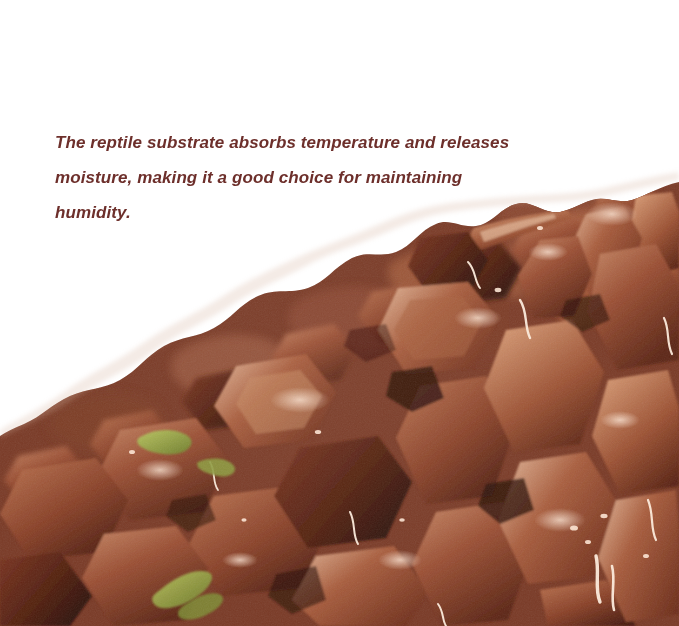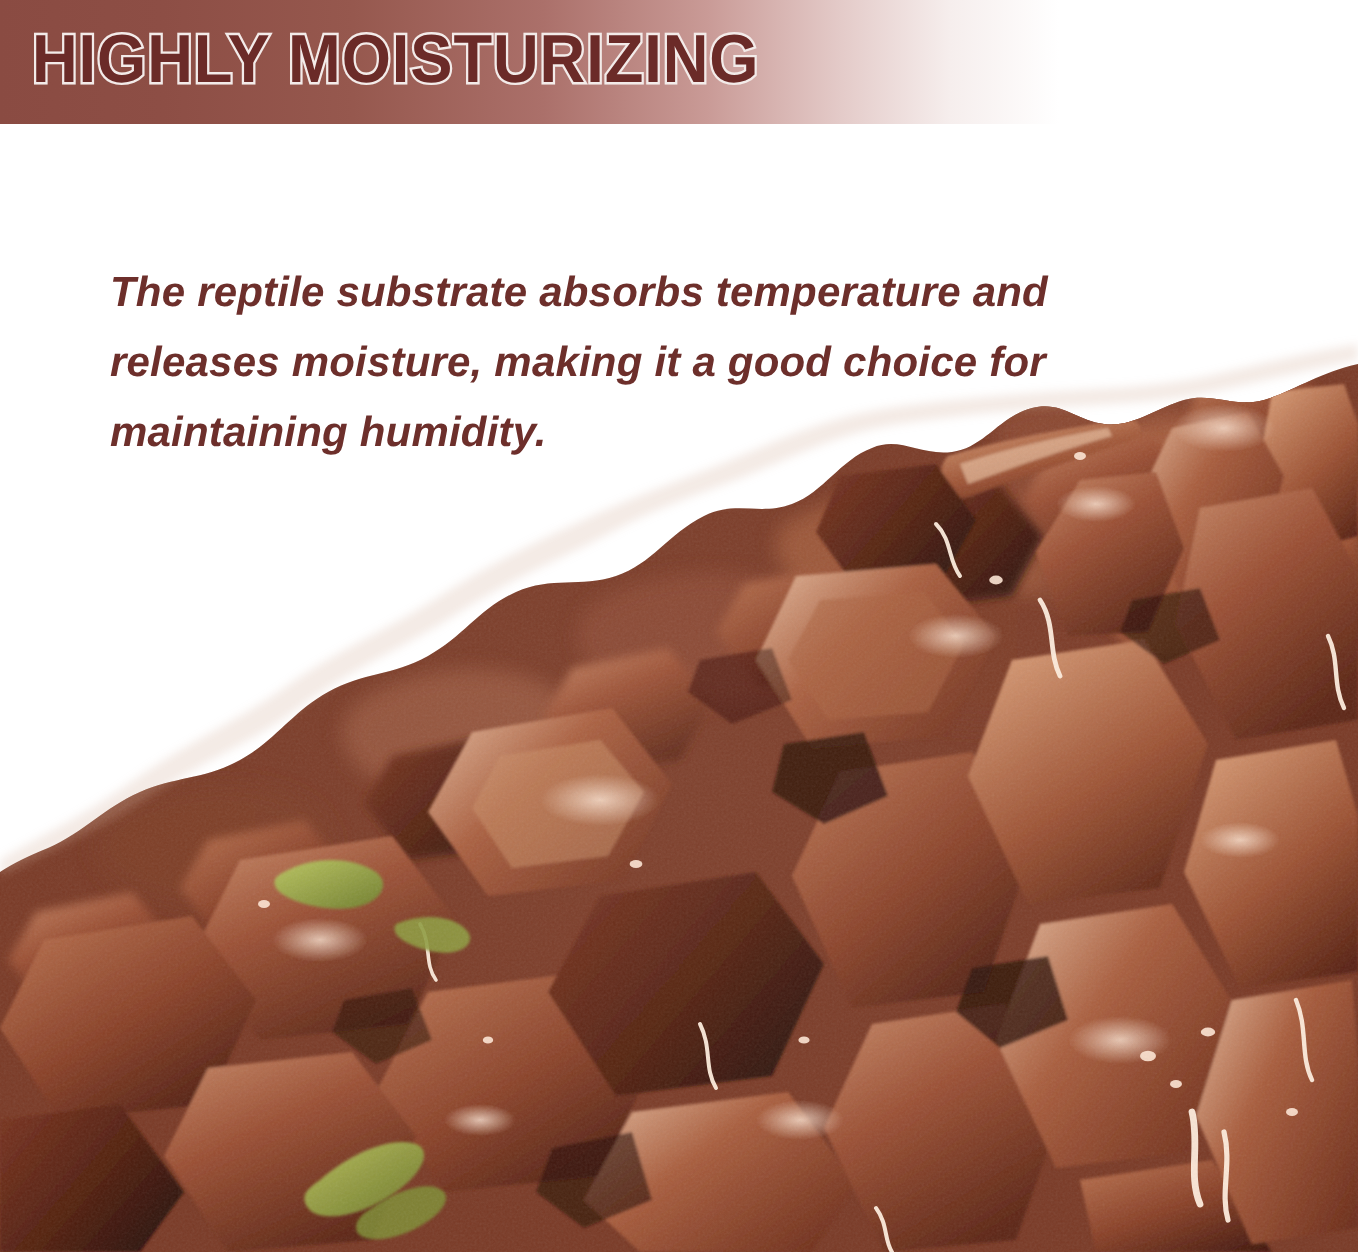--- a/index.html
+++ b/index.html
@@ -55,21 +55,21 @@
 
   
   #body-copy {
     position: absolute;
     left: 55px;
     top: 108px;
     width: 470px;
     font-family: "Liberation Sans", sans-serif;
     font-style: italic;
     font-weight: bold;
-    font-size: 21px;
+    font-size: 17px;
     line-height: 35px;
     color: #6d2f2b;
     letter-spacing: 0.1px;
   }
 
   
   #photo {
     position: absolute;
     left: 0;
     top: 0;
@@ -297,19 +297,16 @@
                C478,208 500,206 524,204 C552,202 578,202 606,196
                C634,190 658,184 679,180
                L679,172 C654,176 630,182 604,188 C576,194 550,194 522,196
                C496,198 472,200 444,204 C418,208 398,216 370,228
                C344,239 322,246 296,258 C270,270 248,280 220,298
                C192,316 170,324 142,344 C116,362 92,372 64,392
                C40,409 20,418 0,430 Z" fill="#d8b5a2" opacity="0.5"></path>
     </g>
   </svg>
 
-  <div id="banner">
-    <div id="banner-title">HIGHLY MOISTURIZING</div>
-  </div>
 
   <p id="body-copy">The reptile substrate absorbs temperature and releases moisture, making it a good choice for maintaining humidity.</p>
 
 </div>
 
 </body></html>

